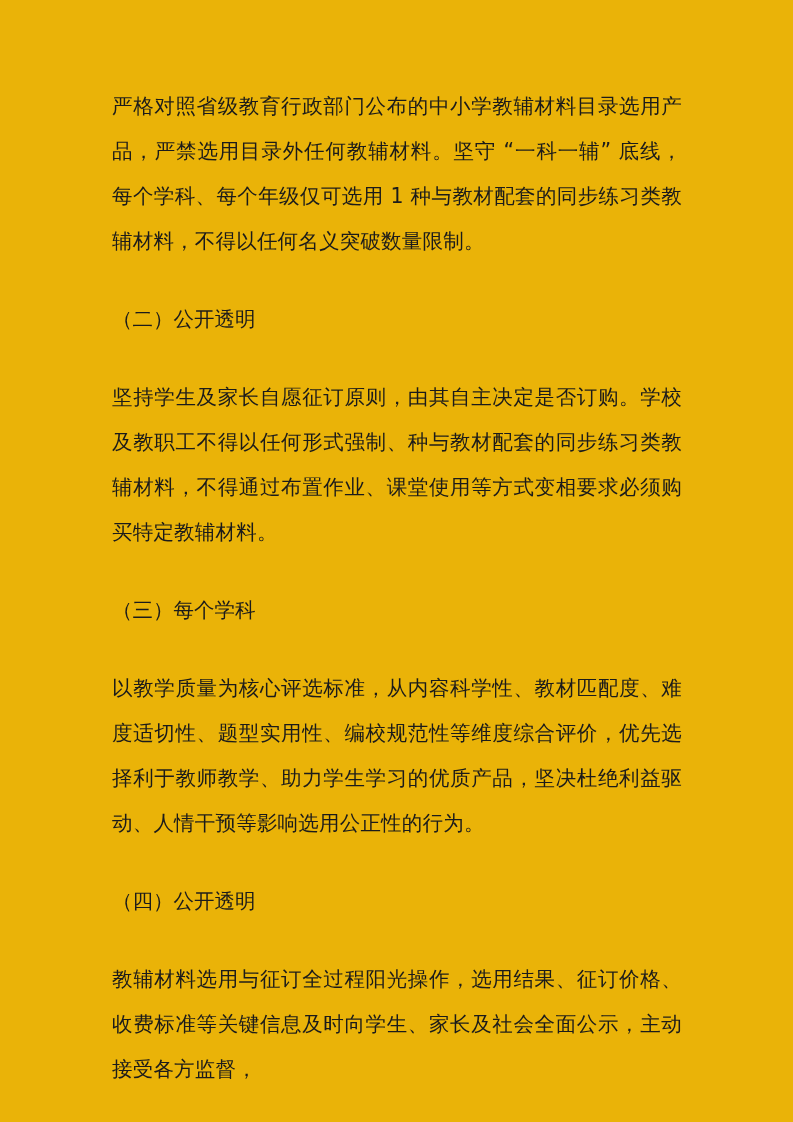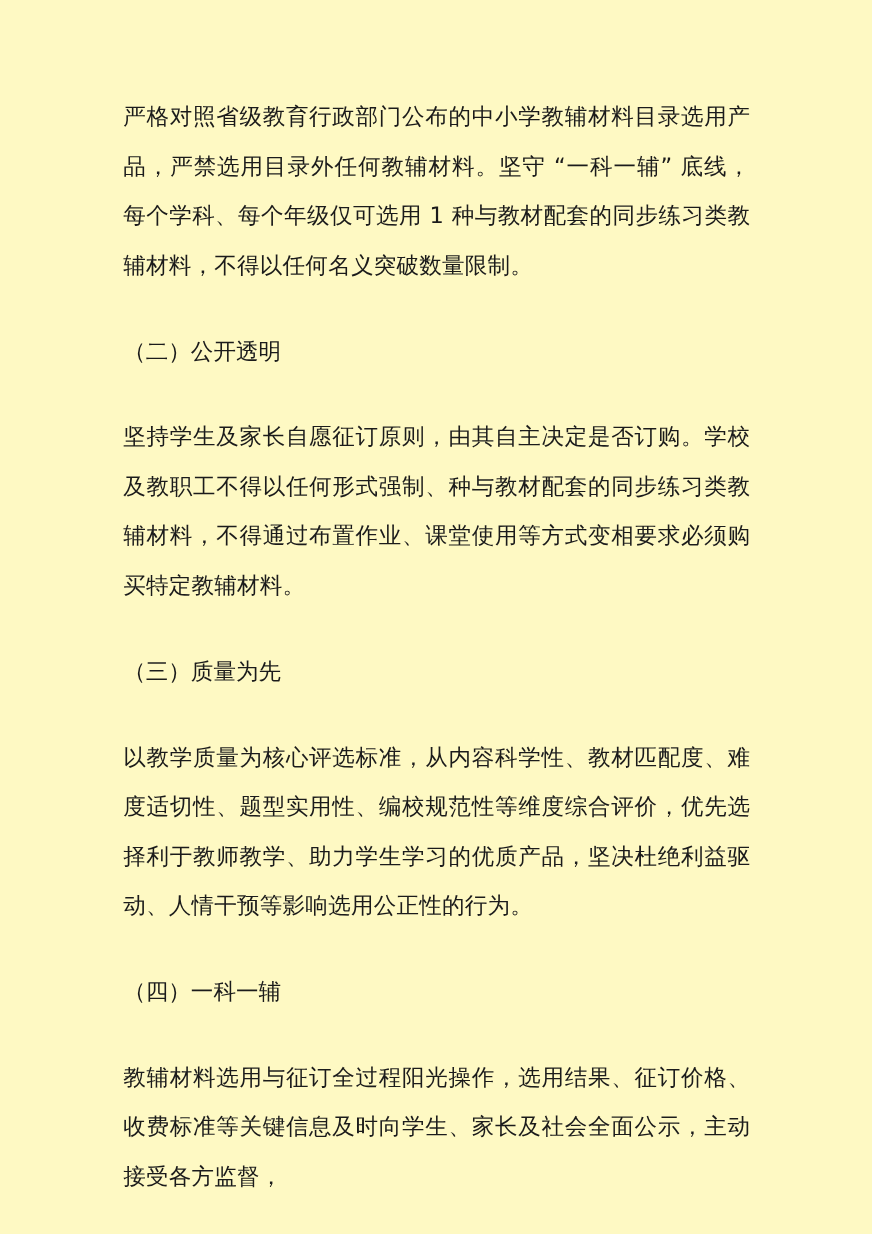--- a/index.html
+++ b/index.html
@@ -11,21 +11,21 @@
     width: 793px;
     height: 1122px;
     font-family: "Liberation Serif", "DejaVu Serif", serif;
     color: #000000;
     overflow: hidden;
   }
   .page {
     position: relative;
     width: 793px;
     height: 1122px;
-    background: #fef9c3;
+    background: #eab308;
     box-sizing: border-box;
   }
   .content {
     position: absolute;
     left: 112px;
     top: 84px;
     width: 570px;
   }
   .para {
     font-size: 20.5px;
@@ -56,22 +56,22 @@
 
 <div class="page">
   <div class="content">
 
     <p class="para">严格对照省级教育行政部门公布的中小学教辅材料目录选用产品，严禁选用目录外任何教辅材料。坚守 “一科一辅” 底线，每个学科、每个年级仅可选用 1 种与教材配套的同步练习类教辅材料，不得以任何名义突破数量限制。</p>
 
     <p class="heading">（二）公开透明</p>
 
     <p class="para">坚持学生及家长自愿征订原则，由其自主决定是否订购。学校及教职工不得以任何形式强制、种与教材配套的同步练习类教辅材料，不得通过布置作业、课堂使用等方式变相要求必须购买特定教辅材料。</p>
 
-    <p class="heading">（三）质量为先</p>
+    <p class="heading">（三）每个学科</p>
 
     <p class="para">以教学质量为核心评选标准，从内容科学性、教材匹配度、难度适切性、题型实用性、编校规范性等维度综合评价，优先选择利于教师教学、助力学生学习的优质产品，坚决杜绝利益驱动、人情干预等影响选用公正性的行为。</p>
 
-    <p class="heading">（四）一科一辅</p>
+    <p class="heading">（四）公开透明</p>
 
     <p class="para para-clip">教辅材料选用与征订全过程阳光操作，选用结果、征订价格、收费标准等关键信息及时向学生、家长及社会全面公示，主动接受各方监督，</p>
 
   </div>
 </div>
 
 </body></html>

